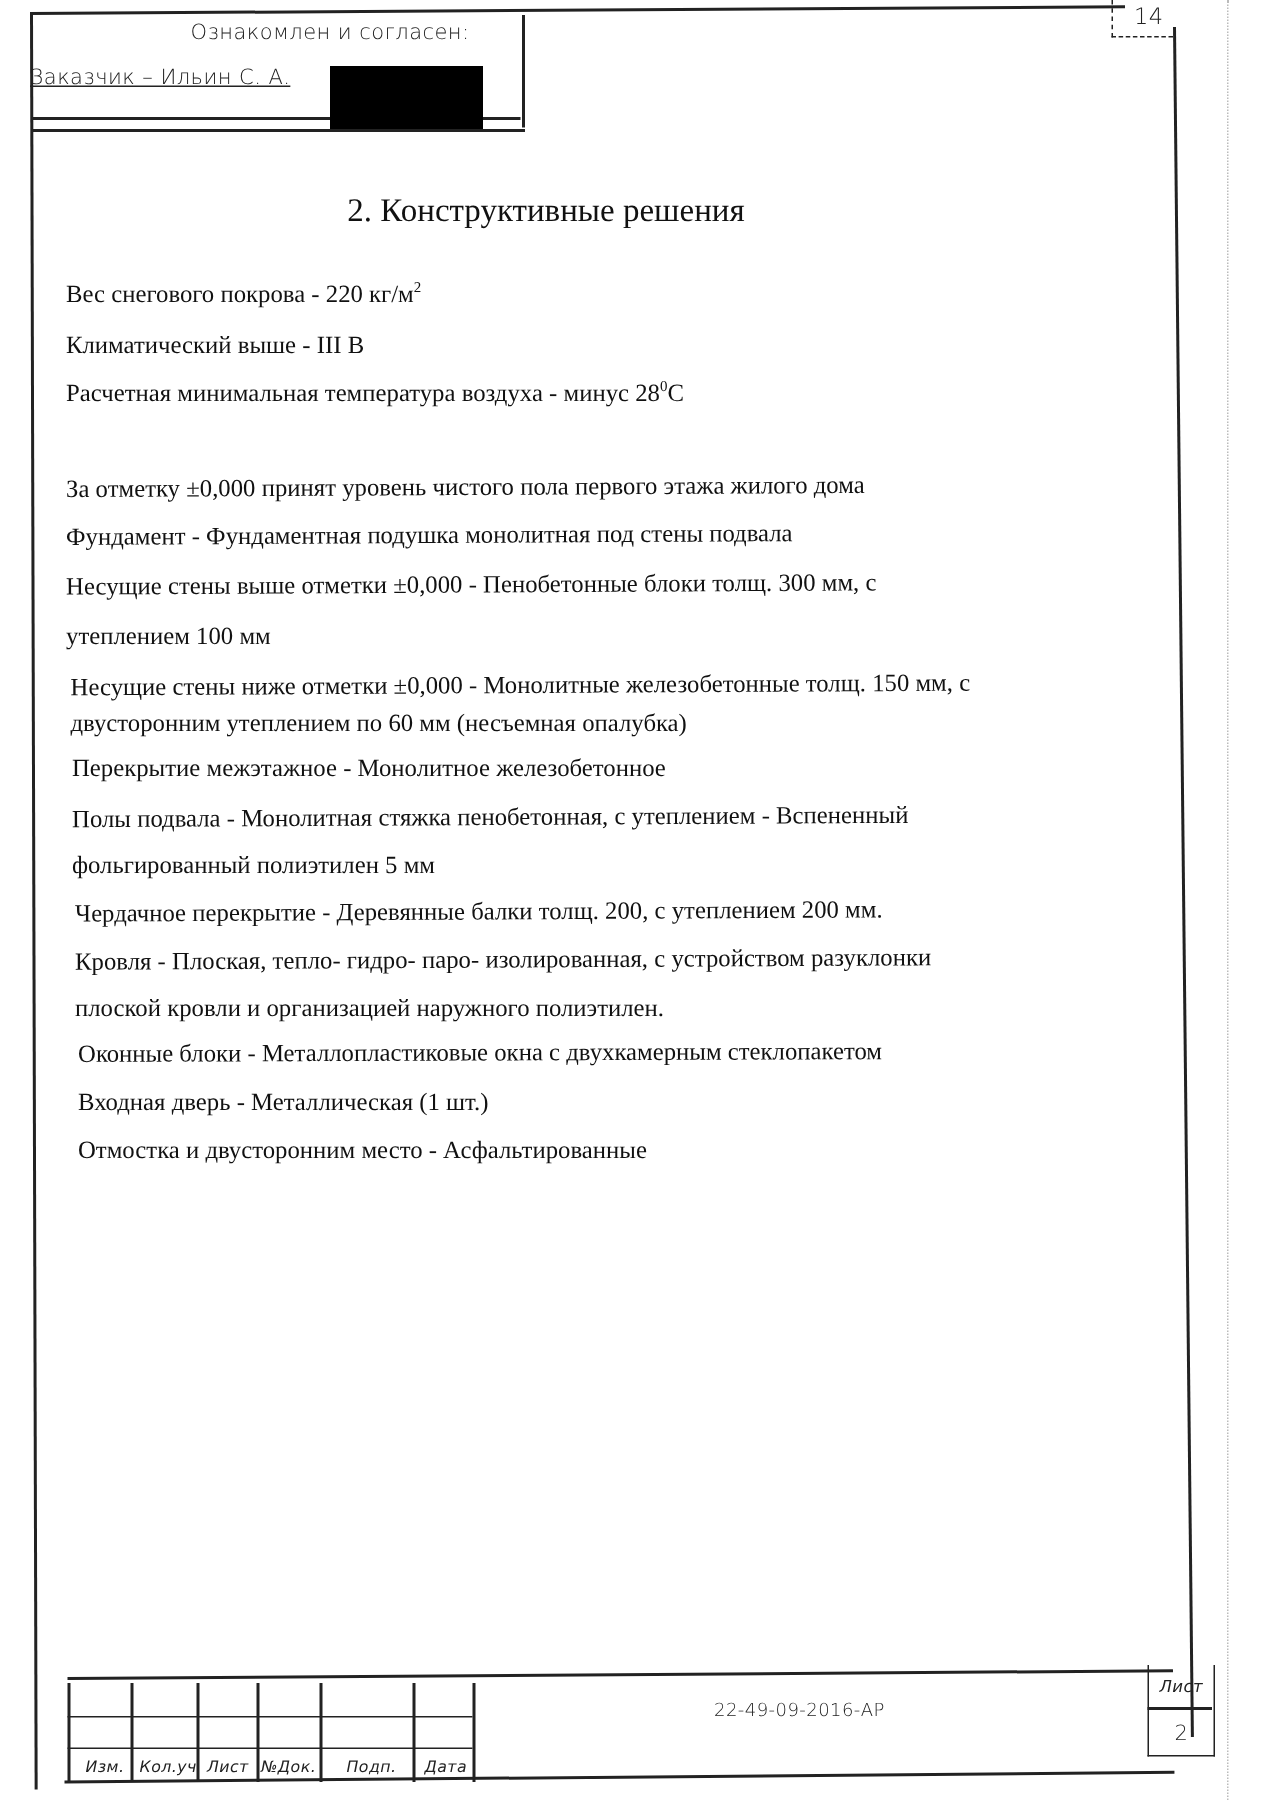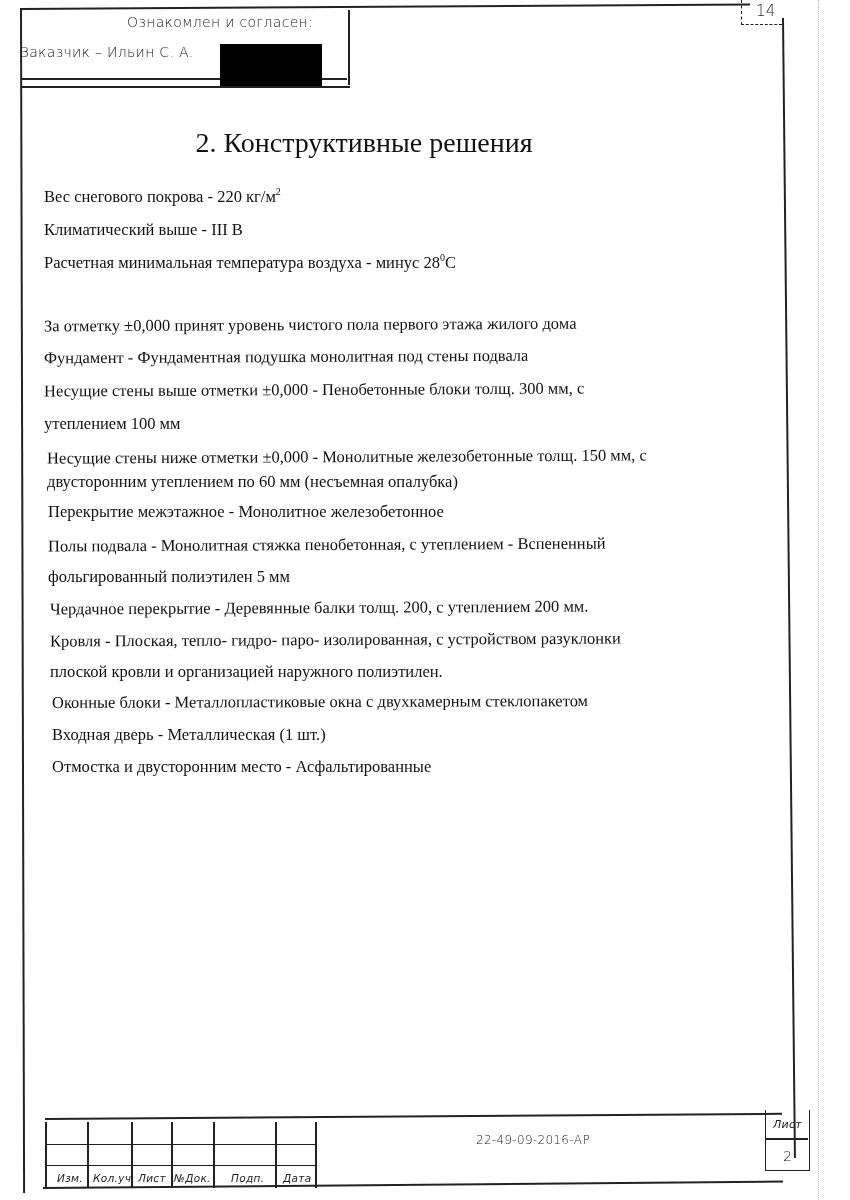--- a/index.html
+++ b/index.html
@@ -10,32 +10,32 @@
   }
   .abs { position: absolute; }
   .drafting { font-family: "DejaVu Sans", sans-serif; font-weight: 300; letter-spacing: 0.3px; color: #222; }
 
   
   .frame-top { left: 20px; top: 8px; width: 730px; height: 1.5px; background: #222; transform: rotate(-0.35deg); transform-origin: left; }
   .frame-left { left: 20px; top: 8px; width: 2px; height: 1185px; background: #222; transform: rotate(-0.15deg); transform-origin: top; }
   .frame-right { left: 782px; top: 18px; width: 2px; height: 1140px; background: #222; transform: rotate(-0.6deg); transform-origin: top; }
   .frame-bottom { left: 43px; top: 1187px; width: 740px; height: 2px; background: #222; transform: rotate(-0.5deg); transform-origin: left; }
   .stamp-title { left: 95px; top: 14px; font-size: 14px; margin-left: 32px; }
-  .stamp-line1 { left: 20px; top: 44px; font-size: 14px; }
+  .stamp-line1 { left: 20px; top: 44px; font-size: 14px; text-decoration: underline; }
   .stamp-underline { left: 22px; top: 78px; width: 325px; height: 1.5px; background: #222; }
   .stamp-border-right { left: 348px; top: 10px; width: 1.5px; height: 75px; background: #222; }
   .stamp-border-bottom { left: 22px; top: 86px; width: 328px; height: 1.5px; background: #222; }
   .redaction { left: 220px; top: 44px; width: 102px; height: 42px; background: #000; }
 
   
   .pageno-box { left: 741px; top: 0; width: 40px; height: 24px; border-left: 1.5px dashed #222; border-bottom: 1.5px dashed #222; }
   .pageno { left: 756px; top: 2px; font-size: 15px; }
 
   
-  .heading { left: 0; width: 728px; top: 127px; text-align: center; font-size: 28px; }
+  .heading { left: 0; width: 728px; top: 127px; text-align: center; font-size: 22px; }
   .line { left: 44px; font-size: 16.5px; white-space: nowrap; }
   sup { font-size: 10px; }
 
   
   .tb-top { left: 45px; top: 1118px; width: 737px; height: 1.5px; background: #222; transform: rotate(-0.4deg); transform-origin: left; }
   .tb-grid { left: 45px; top: 1122px; width: 302px; height: 66px; }
   .tb-row { position: absolute; left: 0; width: 270px; height: 1.2px; background: #222; }
   .tb-col { position: absolute; top: 0; width: 1.5px; height: 66px; background: #222; }
   .tb-label { position: absolute; bottom: 4px; font-size: 10.5px; font-style: italic; }
   .docnum { left: 476px; top: 1133px; font-size: 12px; }

